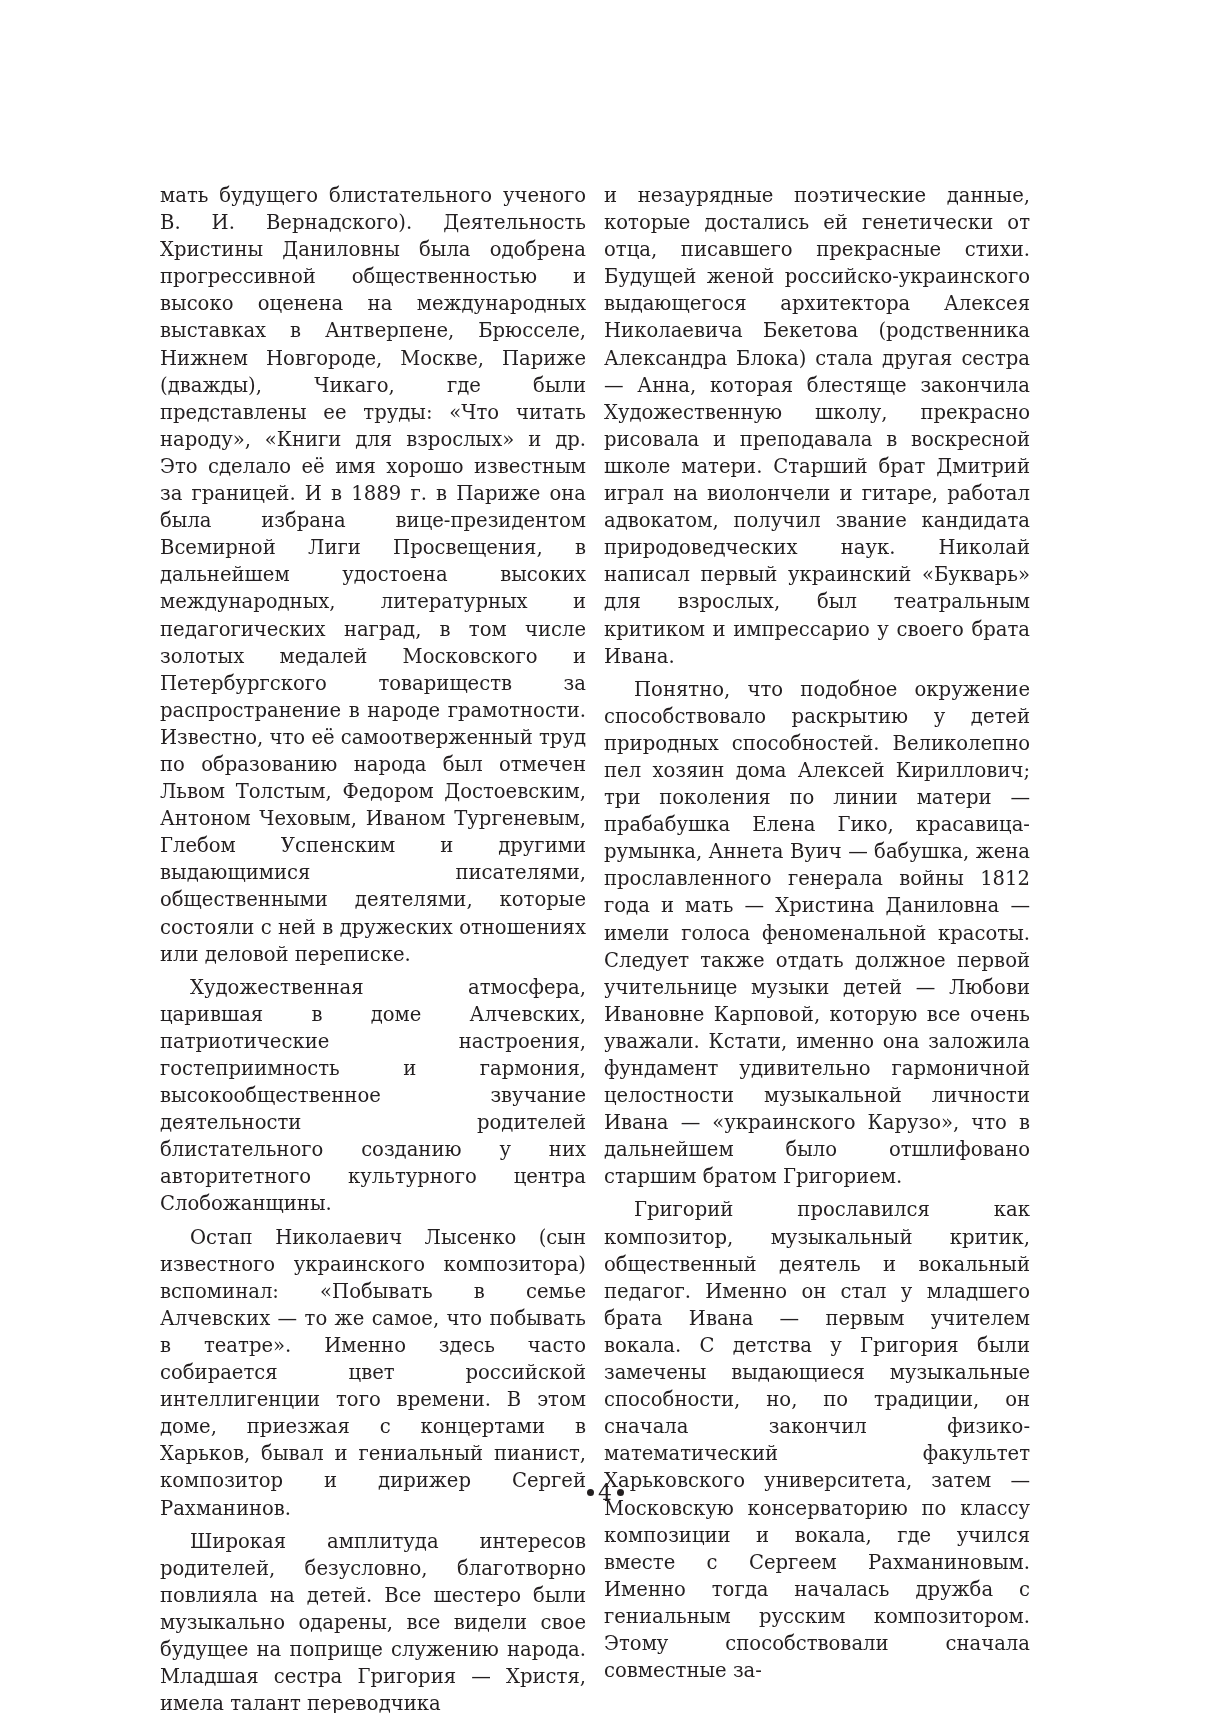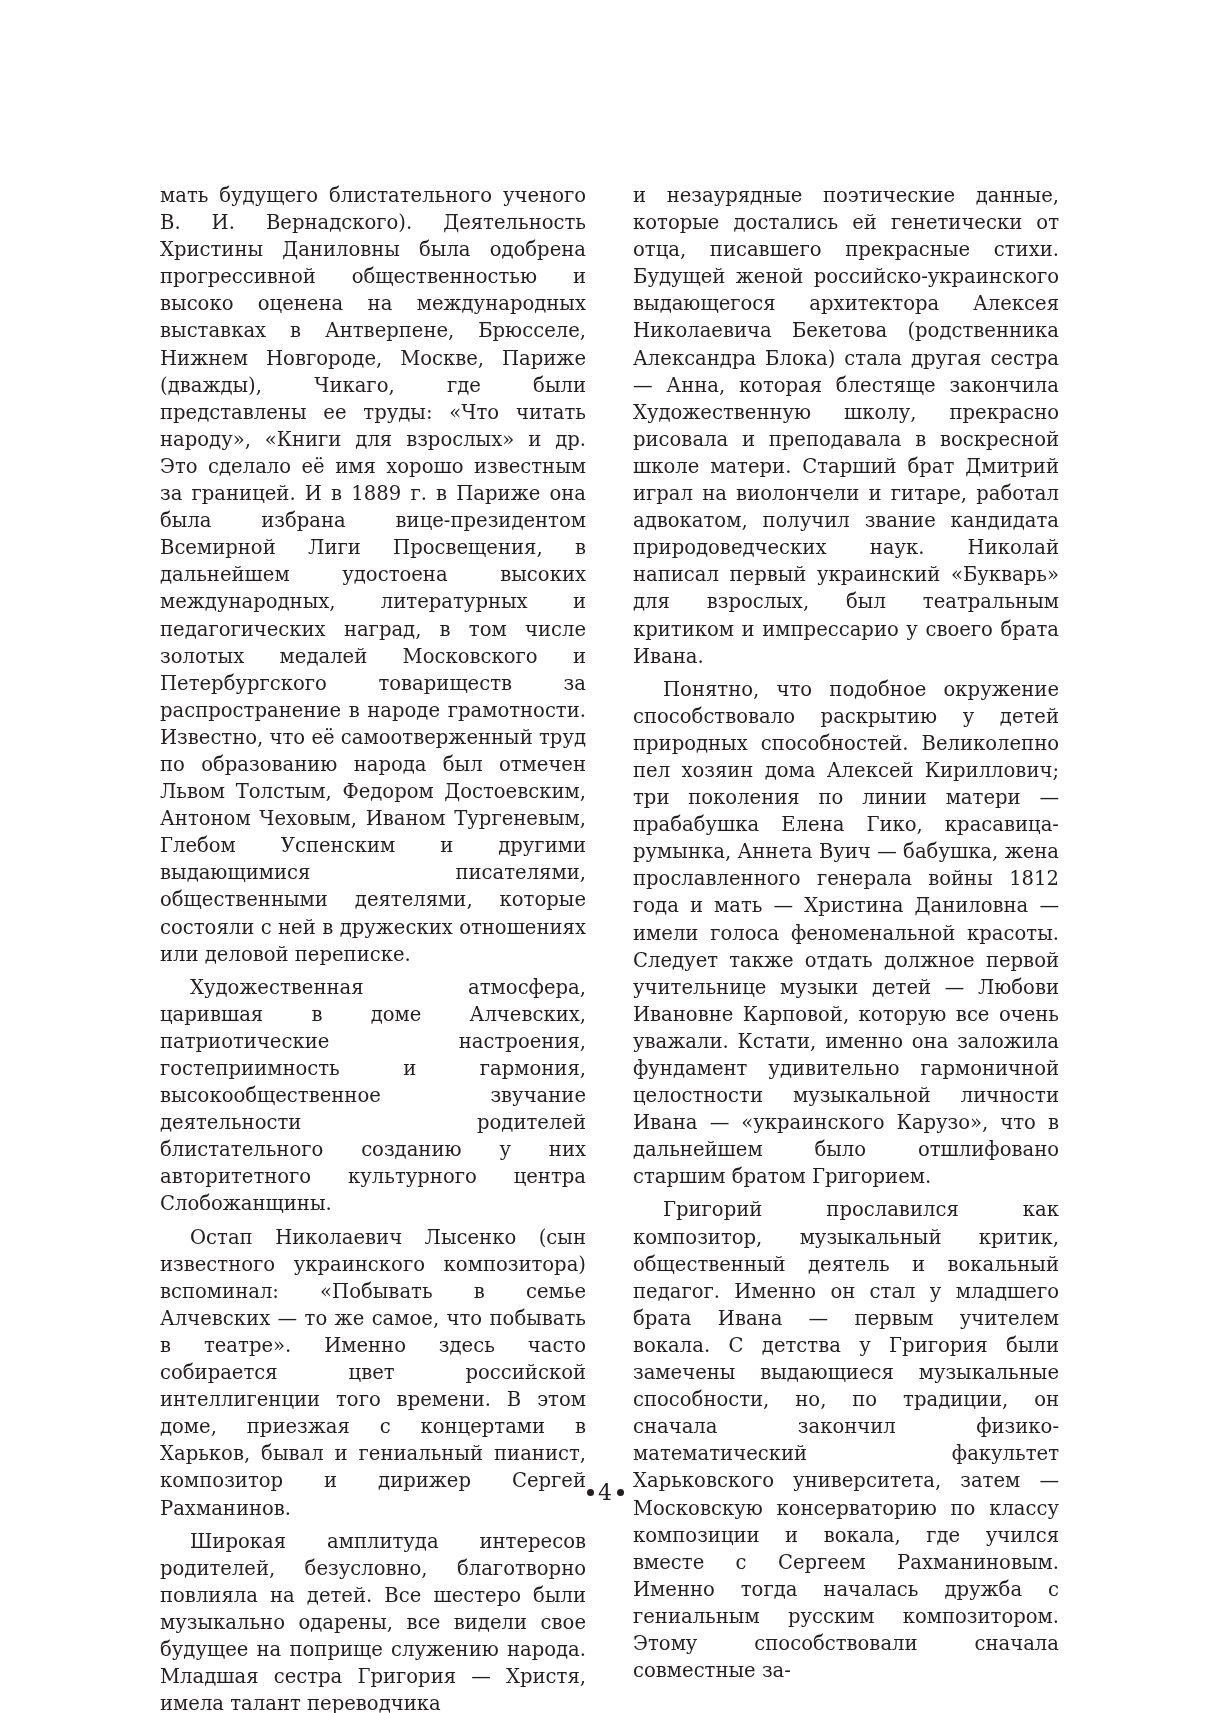--- a/index.html
+++ b/index.html
@@ -20,21 +20,21 @@
     .column {
       position: absolute;
       top: 182px;
       width: 426px;
       font-size: 19.6px;
       line-height: 27.1px;
       text-align: justify;
       hyphens: manual;
     }
     .col-left { left: 160px; }
-    .col-right { left: 633px; }
+    .col-right { left: 604px; }
     .column p {
       margin: 0 0 6px 0;
       padding: 0;
     }
     .column p.indent { text-indent: 30px; }
     .page-number {
       position: absolute;
       top: 1480px;
       left: 0;
       width: 1211px;

